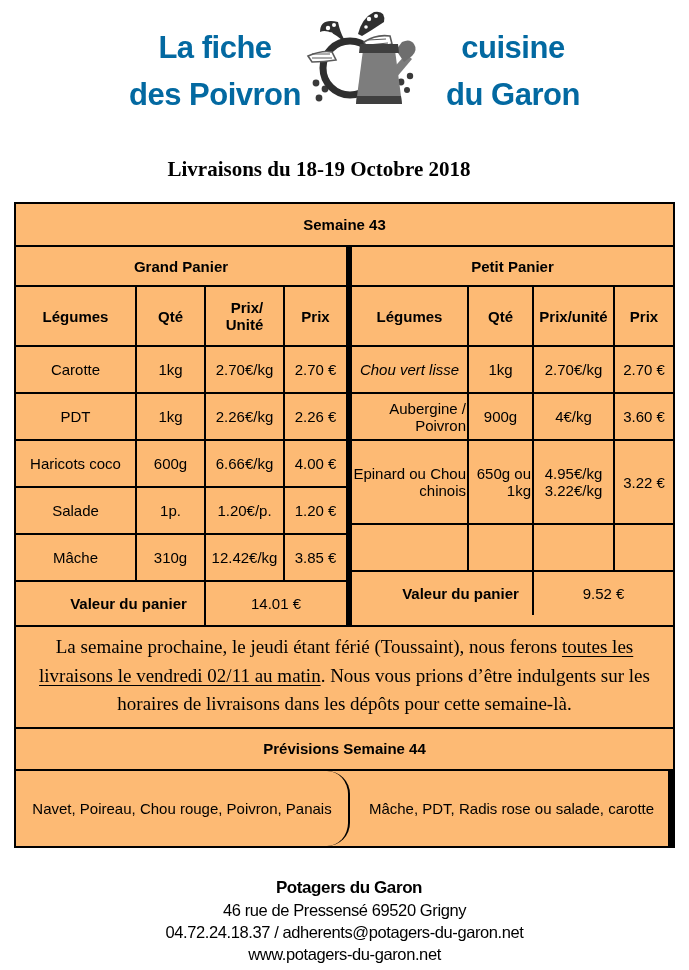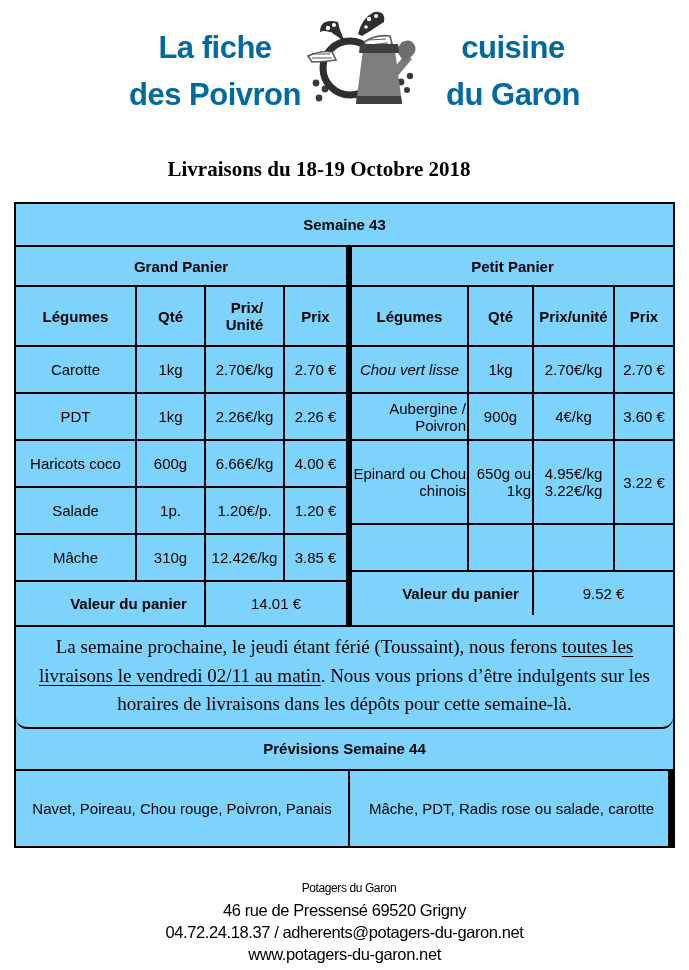--- a/index.html
+++ b/index.html
@@ -24,21 +24,21 @@
   
   .doc-title {
     position: absolute; top: 157px; left: 0; width: 638px;
     text-align: center; font-family: "Liberation Serif", "DejaVu Serif", serif;
     font-weight: bold; font-size: 21px;
   }
 
   
   .sheet {
     position: absolute; left: 14px; top: 202px; width: 661px;
-    border: 2px solid #000; background: #7dd3fc;
+    border: 2px solid #000; background: #fdba74;
     font-size: 15px;
   }
   .row-week {
     height: 43px; border-bottom: 2px solid #000;
     display: flex; align-items: center; justify-content: center;
     font-weight: bold;
   }
   .halves { display: flex; border-bottom: 2px solid #000; }
   .half { display: flex; flex-direction: column; }
   .half-left  { width: 330px; }
@@ -69,46 +69,45 @@
   .valeur-right { grid-template-columns: 182px 1fr; }
   .valeur-row .cell { border-right: 2px solid #000; }
   .valeur-row .cell:last-child { border-right: none; }
   .valeur-label { font-weight: bold; margin-left: 37px; }
 
   .note-row {
     min-height: 86px; border-bottom: 2px solid #000;
     font-family: "Liberation Serif", "DejaVu Serif", serif;
     font-size: 19px; line-height: 1.5; text-align: center;
     padding: 6px 8px 8px 8px;
-    border-radius: 11px;
   }
   .note-row .und { text-decoration: underline; text-underline-offset: 3px; }
 
   .prev-title {
     height: 42px; border-bottom: 2px solid #000;
     display: flex; align-items: center; justify-content: center; font-weight: bold;
   }
   .prev-content { display: flex; height: 75px; position: relative; }
   .prev-cell {
     display: flex; align-items: center; justify-content: center;
-    text-align: center; padding: 2px 3px;
+    text-align: center; padding: 2px 3px; border-radius: 23px;
   }
   .prev-cell-left { width: 334px; border-right: 2px solid #000; }
   .prev-cell-right { flex: 1; }
   .prev-thick-edge {
     position: absolute; right: -2px; top: -2px; bottom: 0; width: 7px; background: #000;
   }
 
   
   .footer {
     position: absolute; top: 877px; left: 0; width: 689px;
     text-align: center; font-size: 16.5px; line-height: 22px;
     letter-spacing: -0.4px;
   }
-  .footer .org-name { font-weight: normal; font-size: 12px; padding-left: 9px; }
+  .footer .org-name { font-weight: bold; font-size: 17px; padding-left: 9px; }
 </style>
 </head>
 <body>
 
 <div class="masthead-left">
   <div>La fiche</div>
   <div>des Poivron</div>
 </div>
 
 <div class="masthead-icon">

